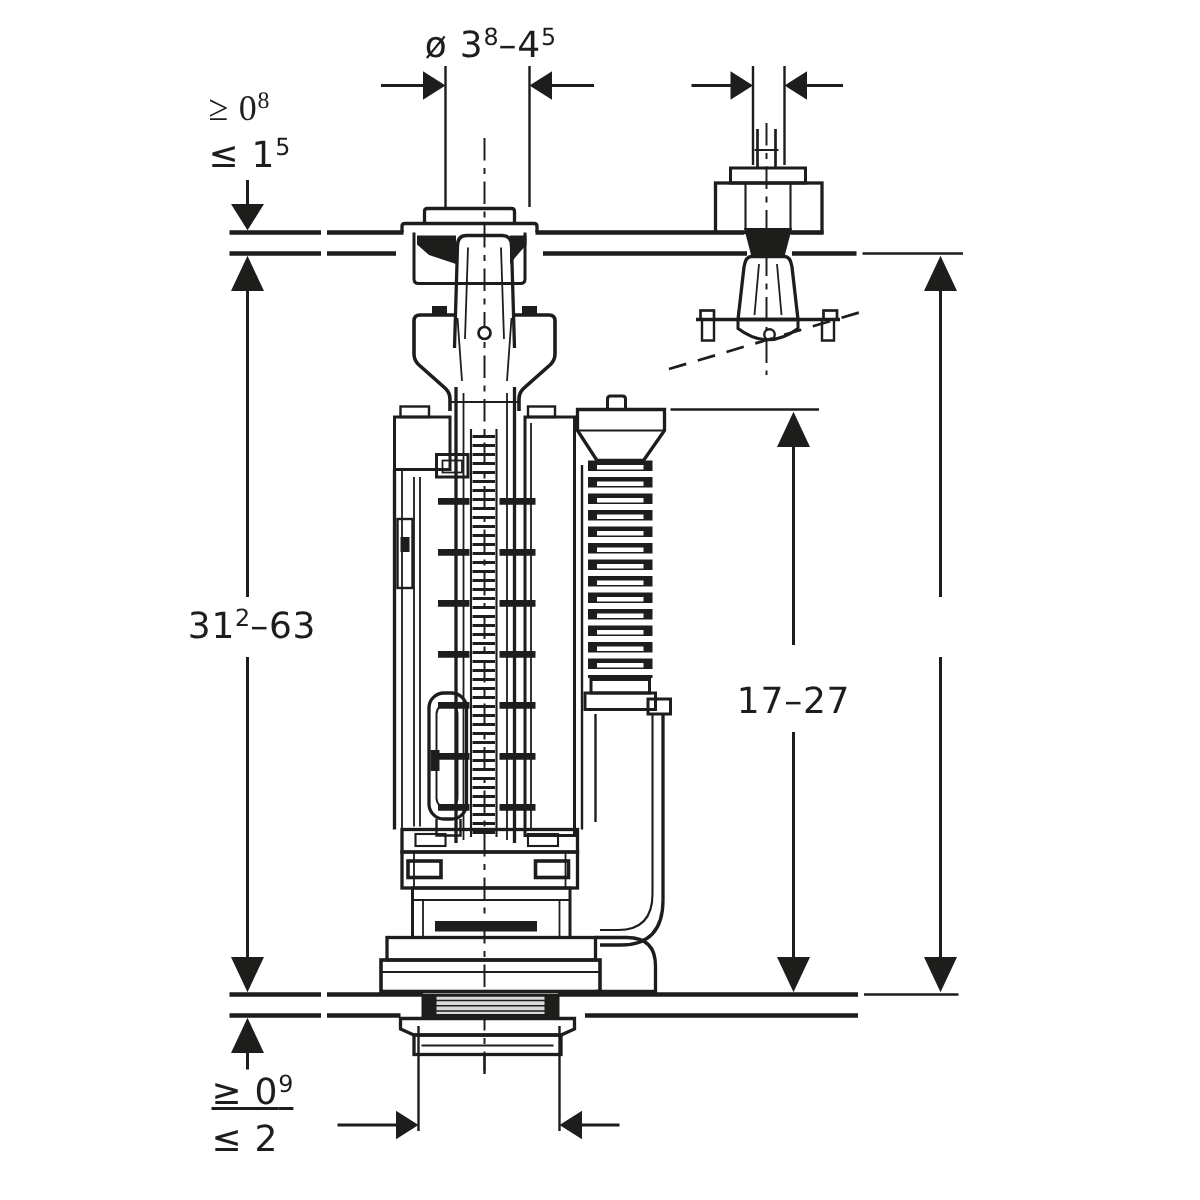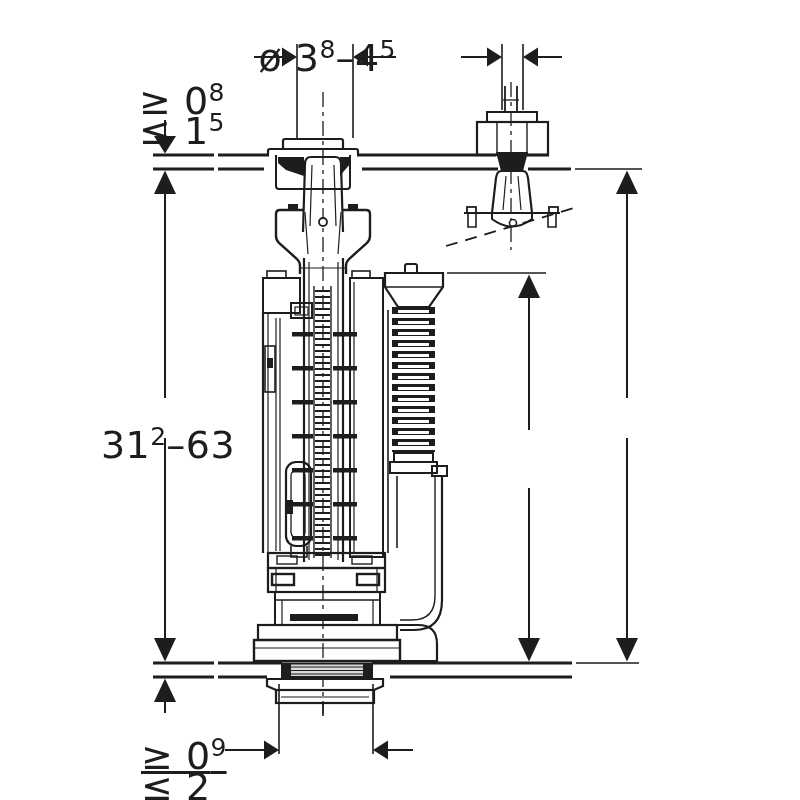--- a/index.html
+++ b/index.html
@@ -7,22 +7,22 @@
   #stage{
     position:relative; width:800px; height:800px; background:var(--bg);
     font-family:"DejaVu Sans", sans-serif; overflow:hidden;
   }
   #stage svg{ position:absolute; left:0; top:0; }
   .ln{ stroke:var(--line); fill:none; }
   .fl{ fill:var(--line); stroke:none; }
   .wfill{ fill:var(--bg); }
   .hatch{ fill:#d9d9d9; }
   .dim-label{
-    position:absolute; color:var(--line); font-size:38px; line-height:1;
-    white-space:nowrap; transform:translate(-50%,-50%); letter-spacing:0.5px;margin-top:28px;
+    position:absolute; color:var(--line); font-size:24px; line-height:1;
+    white-space:nowrap; transform:translate(-50%,-50%); letter-spacing:0.5px;
   }
   .dim-label.left-anchor{ transform:translateY(-50%); }
   .dim-label .sp{ font-size:0.66em; position:relative; top:-0.5em; letter-spacing:0; }
 </style>
 </head>
 <body>
 
 <div id="stage">
 
 <svg width="800" height="800" viewBox="0 0 800 800">
@@ -218,19 +218,20 @@
 
   <g>
     <path class="ln" stroke-width="1.6" d="M279,684V754 M373,684V754"></path>
     <path class="ln" stroke-width="2" d="M225,750H265 M413,750H388"></path>
     <polygon class="fl" points="279,750 264,740.5 264,759.5"></polygon>
     <polygon class="fl" points="373,750 388,740.5 388,759.5"></polygon>
   </g>
 </svg>
 
 <div class="dim-label" style="left:327px;top:30px;"><span>ø 3</span><span class="sp">8</span><span>–4</span><span class="sp">5</span></div>
-<div class="dim-label left-anchor" style="left:139px;top:73px;"><span>≥ 0</span><span class="sp">8</span></div>
+<div class="dim-label left-anchor" style="left:139px;top:73px;font-family:Liberation Serif, serif;"><span>≥ 0</span><span class="sp">8</span></div>
 <div class="dim-label left-anchor" style="left:139px;top:103px;"><span>≤ 1</span><span class="sp">5</span></div>
 <div class="dim-label" style="left:168px;top:417px;"><span>31</span><span class="sp">2</span><span>–63</span></div>
+<div class="dim-label" style="left:529px;top:467px;"><span>17–27</span></div>
 <div class="dim-label left-anchor" style="left:141px;top:728px;text-decoration:underline;"><span>≥ 0</span><span class="sp">9</span></div>
 <div class="dim-label left-anchor" style="left:141px;top:759px;"><span>≤ 2</span></div>
 
 </div>
 
 </body></html>

